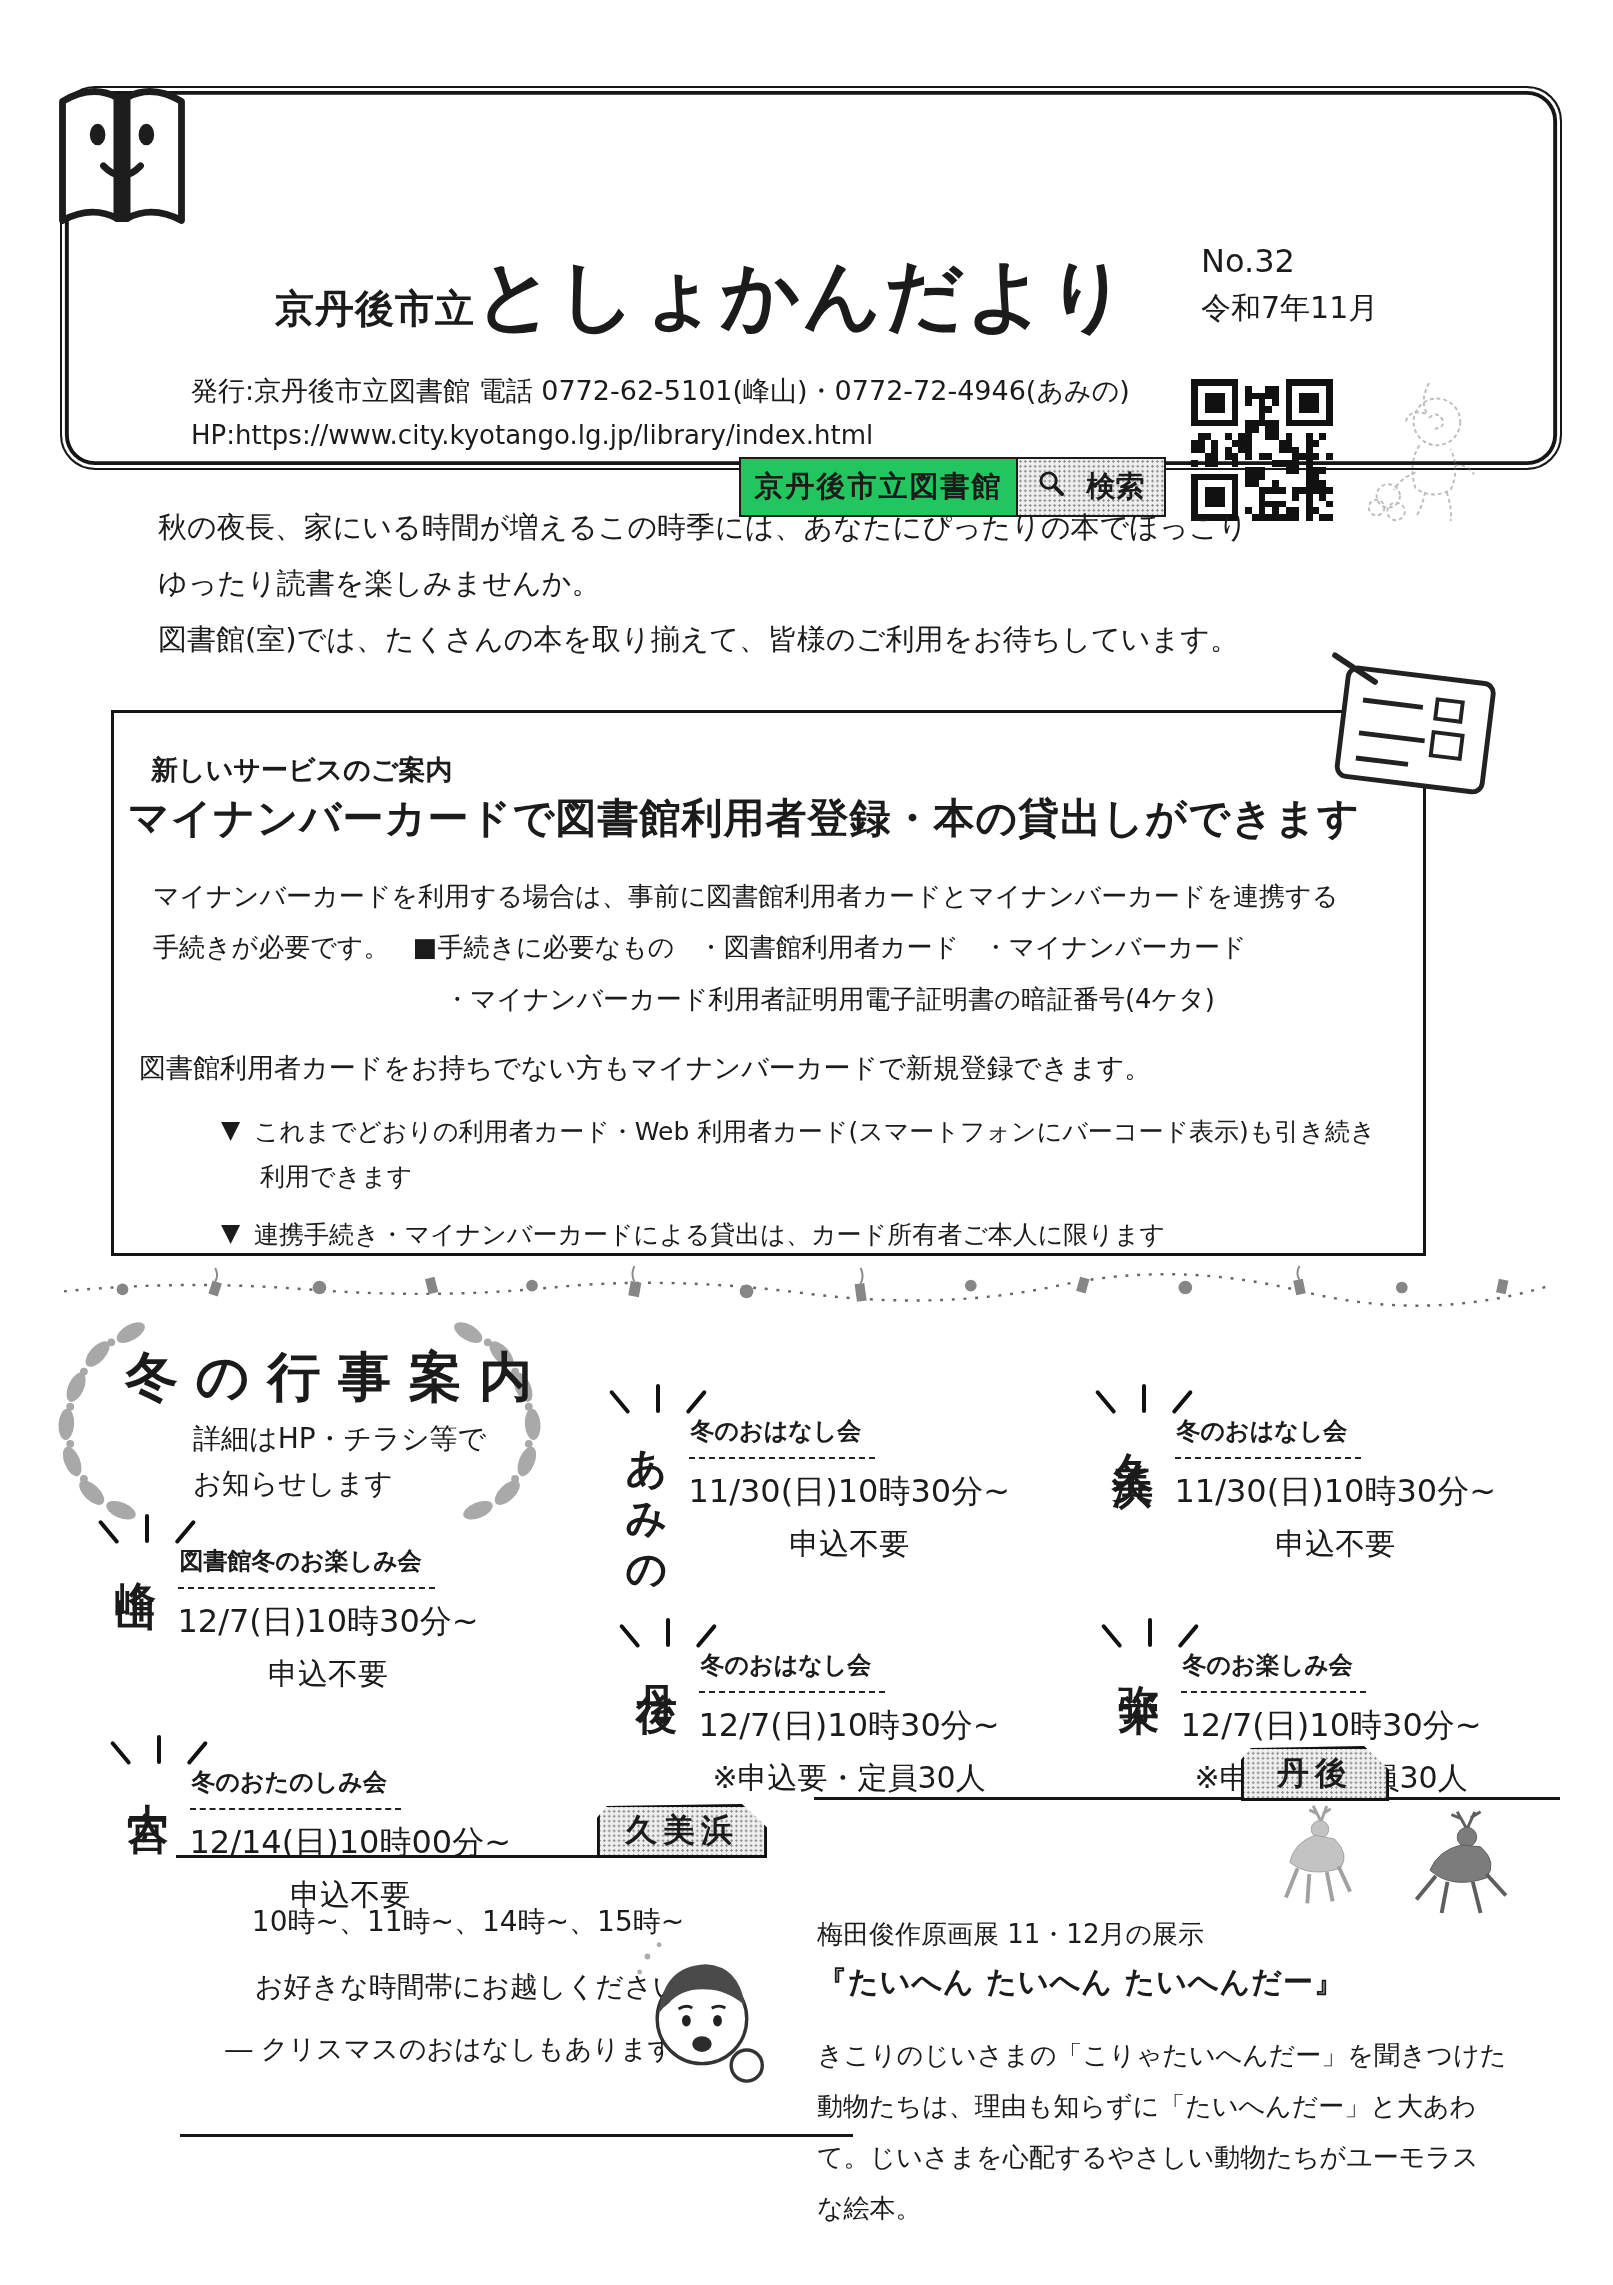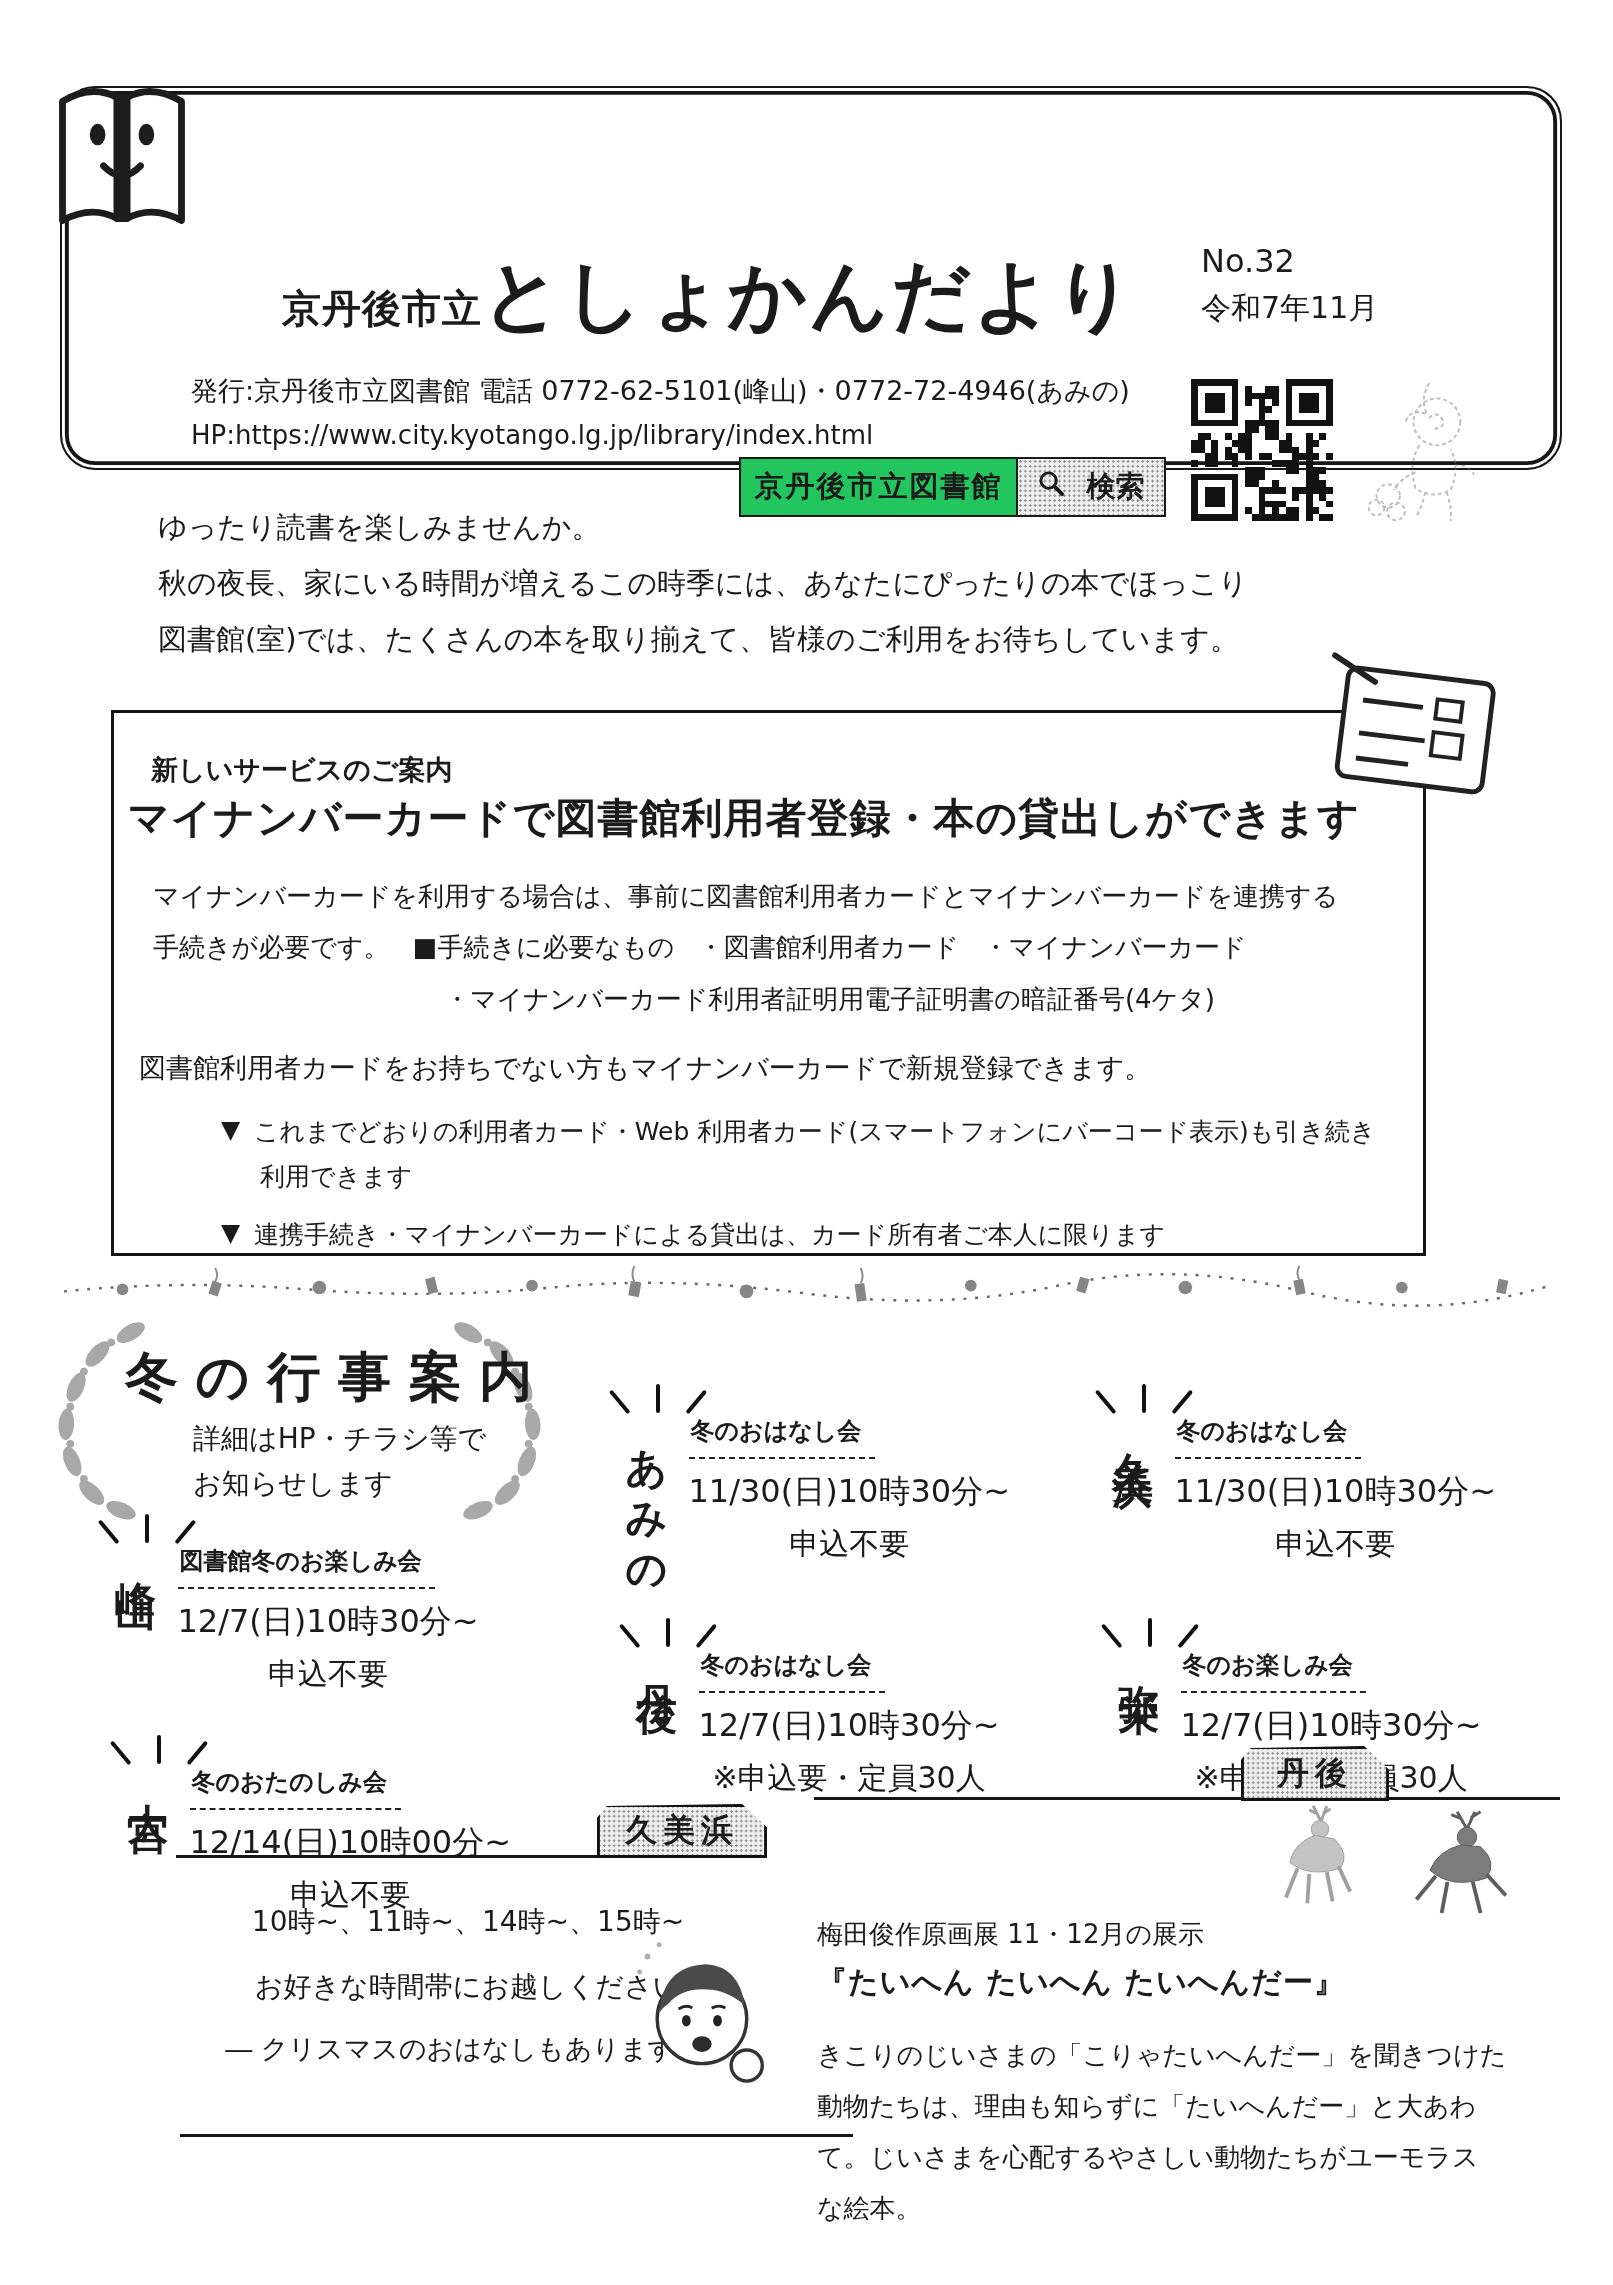--- a/index.html
+++ b/index.html
@@ -9,21 +9,21 @@
     overflow:hidden;margin:0 auto;
   }
   
   .header-box{
     position:absolute;left:60px;top:86px;width:1498px;height:380px;
     border:2px solid #161616;border-radius:35px;
     box-shadow: inset 0 0 0 2.9px #ffffff, inset 0 0 0 6.8px #161616;
     background:#fff;
   }
   .book-icon{position:absolute;left:43px;top:72px;width:158px;height:172px;z-index:3;}
-  .masthead{position:absolute;left:220px;top:156px;display:flex;align-items:baseline;z-index:2;white-space:nowrap;}
+  .masthead{position:absolute;left:213px;top:156px;display:flex;align-items:baseline;z-index:2;white-space:nowrap;}
   .masthead-prefix{font-size:39px;font-weight:900;letter-spacing:1px;}
   .masthead-title{font-size:78px;font-weight:900;letter-spacing:2px;}
   .issue{position:absolute;left:1139px;top:154px;z-index:2;}
   .issue-no{font-size:32px;}
   .issue-date{font-size:30px;margin-top:7.8px;}
   .publisher{position:absolute;left:129px;top:285px;font-size:27px;white-space:nowrap;}
   .hp-line{position:absolute;left:129px;top:332px;font-size:26px;white-space:nowrap;}
   .search-bar{position:absolute;left:677px;top:369px;width:427px;height:60px;border:2.9px solid #1a1a1a;display:flex;background:#22c55e;box-sizing:border-box;}
   .search-field{flex:1;border-right:2.9px solid #1a1a1a;display:flex;align-items:center;justify-content:center;font-size:29px;font-weight:600;letter-spacing:2px;}
   .halftone{background-color:#efefef;background-image:radial-gradient(#8f8f8f 1px,transparent 1.4px);background-size:4.9px 4.9px;}
@@ -287,22 +287,22 @@
         <path d="M142,30 Q112,12 86,26 L86,150 Q112,136 142,152 Z"></path>
         <path d="M76,26 L86,26 L86,150 L76,150 Z" fill="#1d1d1d"></path>
       </g>
       <ellipse cx="56" cy="64" rx="8" ry="11" fill="#1d1d1d"></ellipse>
       <ellipse cx="106" cy="64" rx="8" ry="11" fill="#1d1d1d"></ellipse>
       <path d="M62,96 Q81,116 100,96" fill="none" stroke="#1d1d1d" stroke-width="7" stroke-linecap="round"></path>
     </svg>
   </div>
 
   <div class="intro">
+    <div>秋の夜長、家にいる時間が増えるこの時季には、あなたにぴったりの本でほっこり</div>
     <div>ゆったり読書を楽しみませんか。</div>
-    <div>秋の夜長、家にいる時間が増えるこの時季には、あなたにぴったりの本でほっこり</div>
     <div>図書館(室)では、たくさんの本を取り揃えて、皆様のご利用をお待ちしています。</div>
   </div>
 
   <div class="service-box">
     <div class="sb-kicker">新しいサービスのご案内</div>
     <div class="sb-title">マイナンバーカードで図書館利用者登録・本の貸出しができます</div>
     <div class="sb-line1">マイナンバーカードを利用する場合は、事前に図書館利用者カードとマイナンバーカードを連携する</div>
     <div class="sb-line2">
       <span>手続きが必要です。</span>
       <span>■手続きに必要なもの</span>

